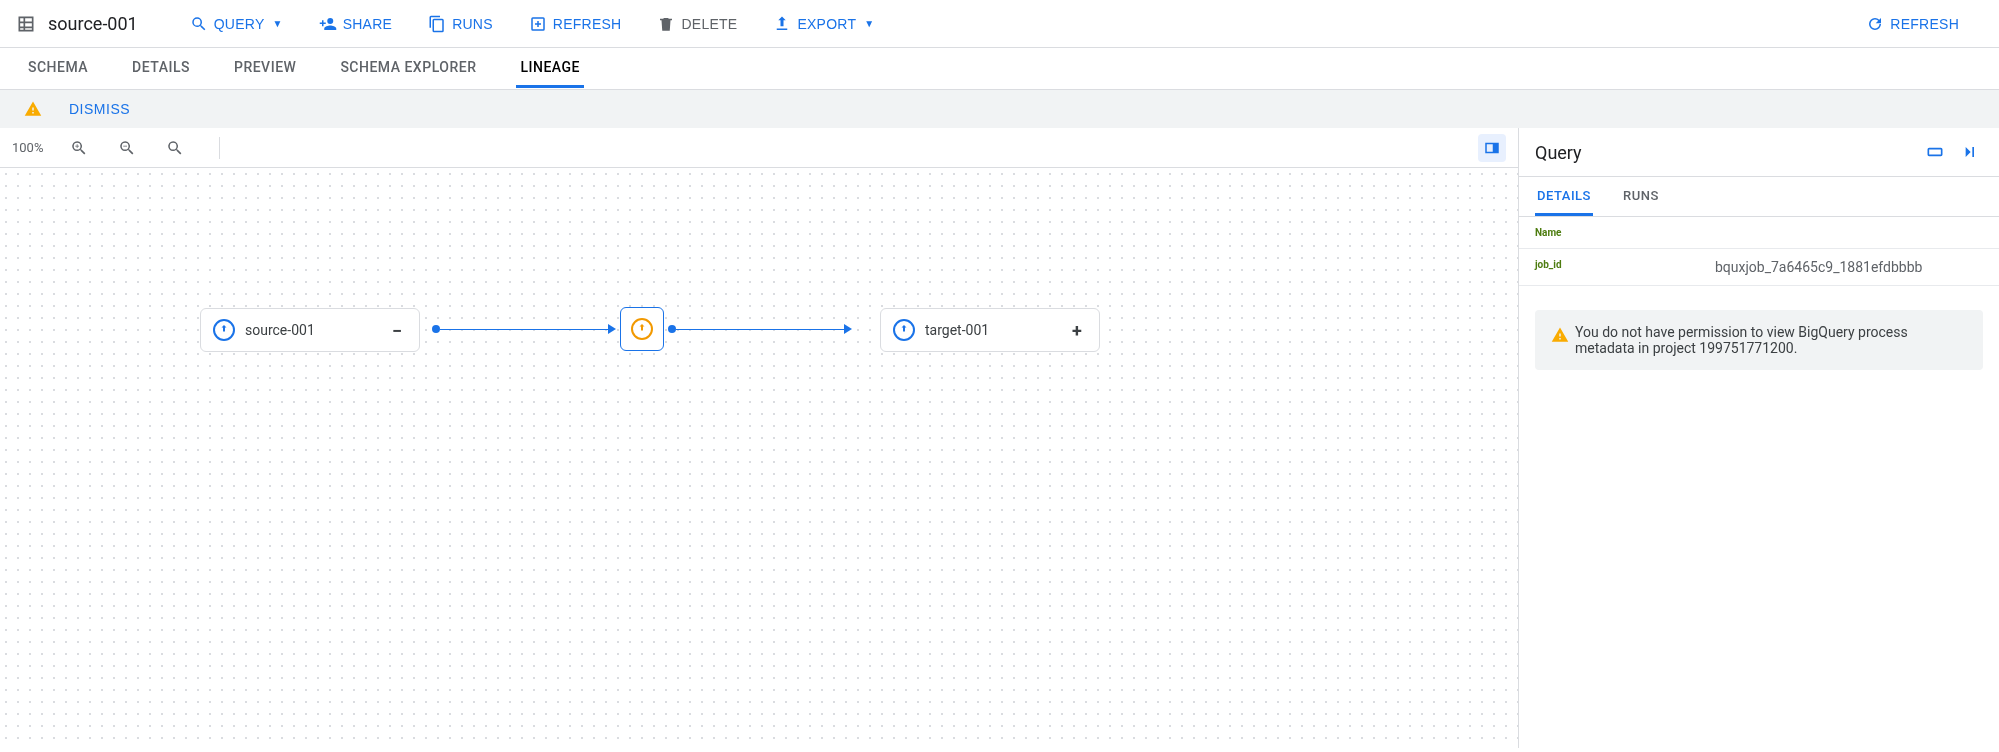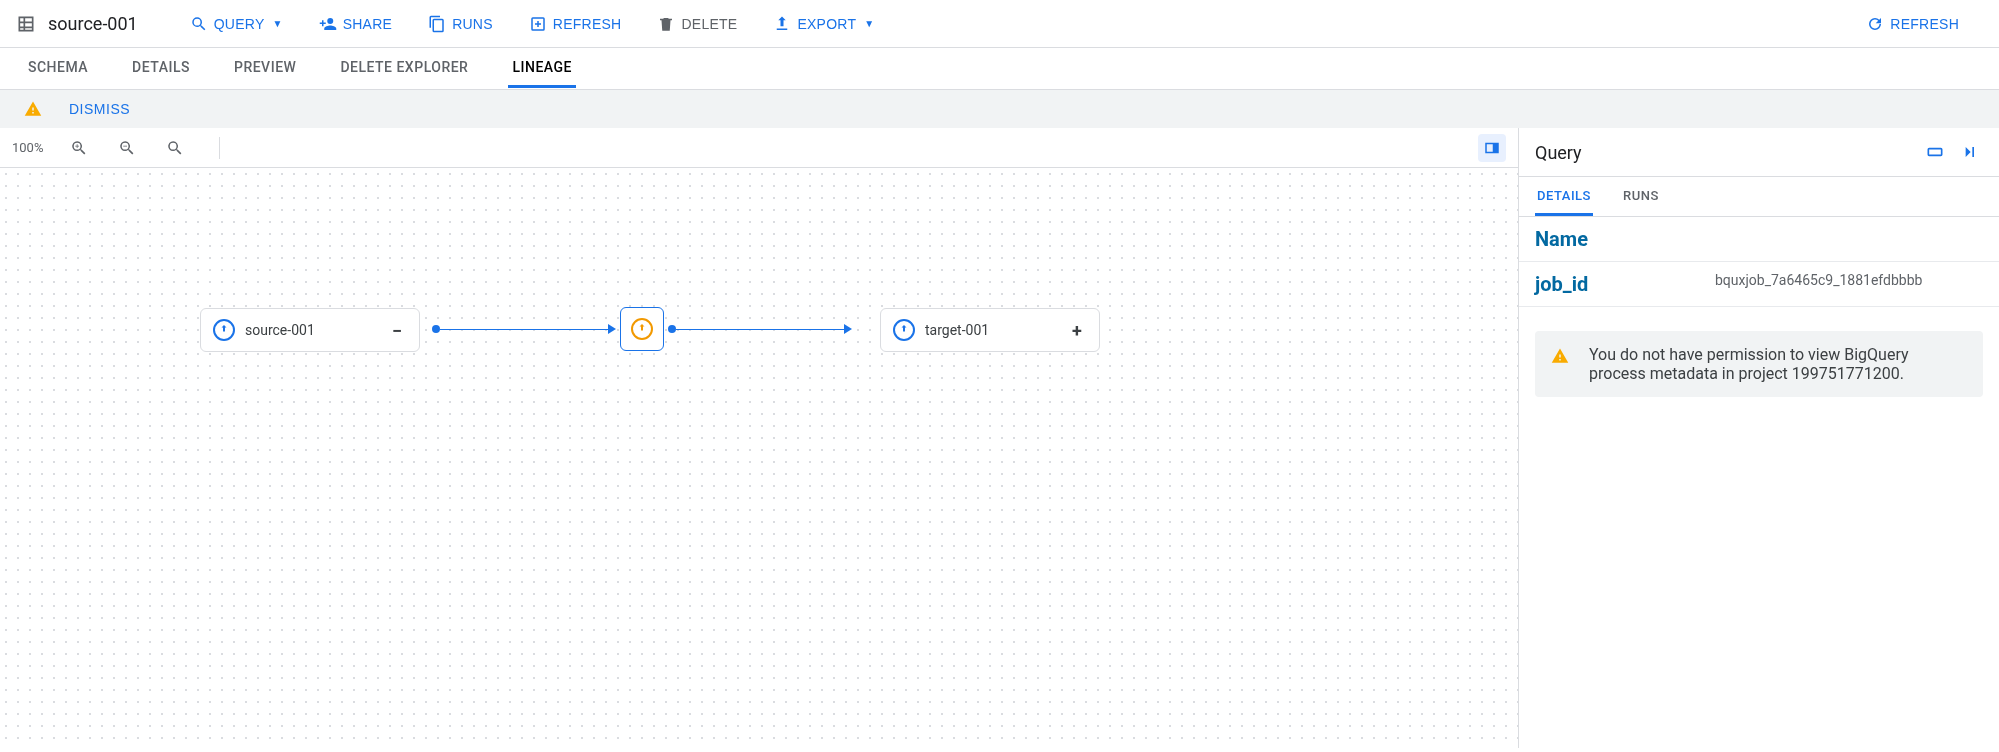--- a/index.html
+++ b/index.html
@@ -51,23 +51,23 @@
 
 
 .side { width: 480px; display: flex; flex-direction: column; }
 .side-header { display: flex; align-items: center; padding: 10px 16px; border-bottom: 1px solid #dadce0; }
 .side-header .side-title { font-size: 18px; font-weight: 400; flex: 1; }
 .side-header .icon-btn { width: 28px; height: 28px; display: inline-flex; align-items: center; justify-content: center; color: #1a73e8; cursor: pointer; margin-left: 6px; }
 .side-tabs { display: flex; gap: 28px; padding: 0 16px; border-bottom: 1px solid #dadce0; height: 40px; align-items: center; }
 .side-tab { font-size: 13px; font-weight: 500; letter-spacing: 0.5px; color: #5f6368; cursor: pointer; padding: 10px 2px; border-bottom: 3px solid transparent; }
 .side-tab.active { color: #1a73e8; border-bottom-color: #1a73e8; }
 .kv-row { display: flex; padding: 10px 16px; border-bottom: 1px solid #e8eaed; align-items: flex-start; }
-.kv-row .k { width: 180px; font-weight: 700; font-size: 20px; color: #0369a1; }
+.kv-row .k { width: 180px; font-weight: 700; font-size: 10px; color: #4d7c0f; }
 .kv-row .v { flex: 1; font-size: 14px; color: #5f6368; word-break: break-all; }
-.perm-box { margin: 24px 16px; background: #f1f3f4; border-radius: 4px; padding: 14px 16px; display: flex; gap: 20px; align-items: flex-start; font-size: 16px; color: #3c4043; }
+.perm-box { margin: 24px 16px; background: #f1f3f4; border-radius: 4px; padding: 14px 16px; display: flex; gap: 6px; align-items: flex-start; font-size: 14px; color: #3c4043; }
 .perm-box .warn-ico { color: #f9ab00; flex-shrink: 0; margin-top: 2px; }
 
 svg { display: block; }
 </style>
 </head>
 <body>
 
 <div class="header">
   <span class="title-icon">
     <svg viewBox="0 0 24 24" width="20" height="20" fill="currentColor">
@@ -142,21 +142,21 @@
         </svg>
     </span>
     <span>REFRESH</span>
   </button>
 </div>
 
 <div class="tabs">
   <div class="tab">SCHEMA</div>
   <div class="tab">DETAILS</div>
   <div class="tab">PREVIEW</div>
-  <div class="tab">DELETE EXPLORER</div>
+  <div class="tab">SCHEMA EXPLORER</div>
   <div class="tab active">LINEAGE</div>
 </div>
 
 <div class="banner">
   <span class="warn-ico">
     <svg viewBox="0 0 24 24" width="18" height="18" fill="currentColor">
         <path d="M1 21h22L12 2 1 21zm12-3h-2v-2h2v2zm0-4h-2v-4h2v4z"></path>
       </svg>
   </span>
   <button class="dismiss">DISMISS</button>

